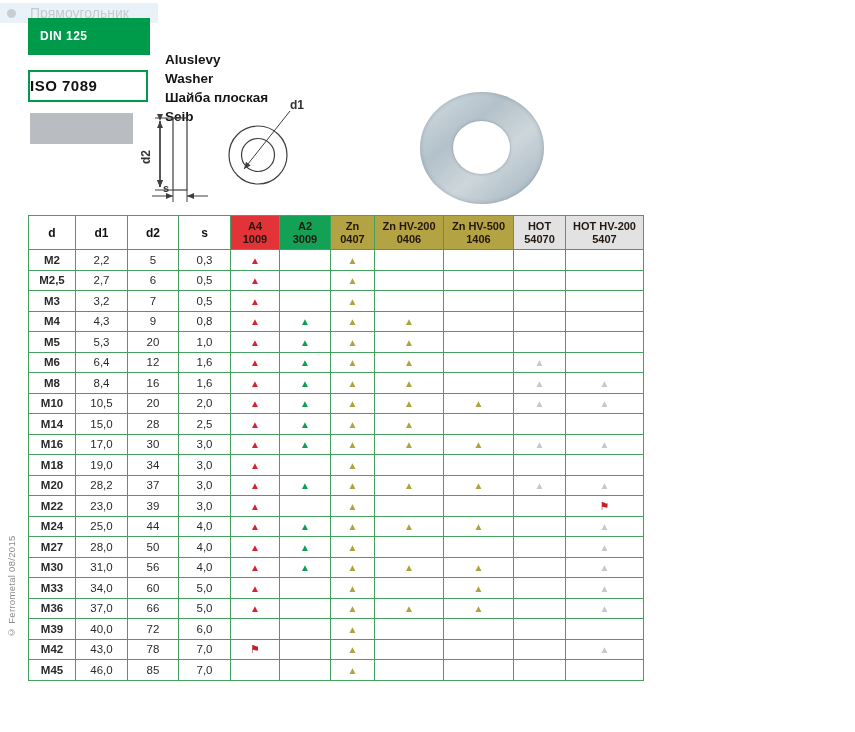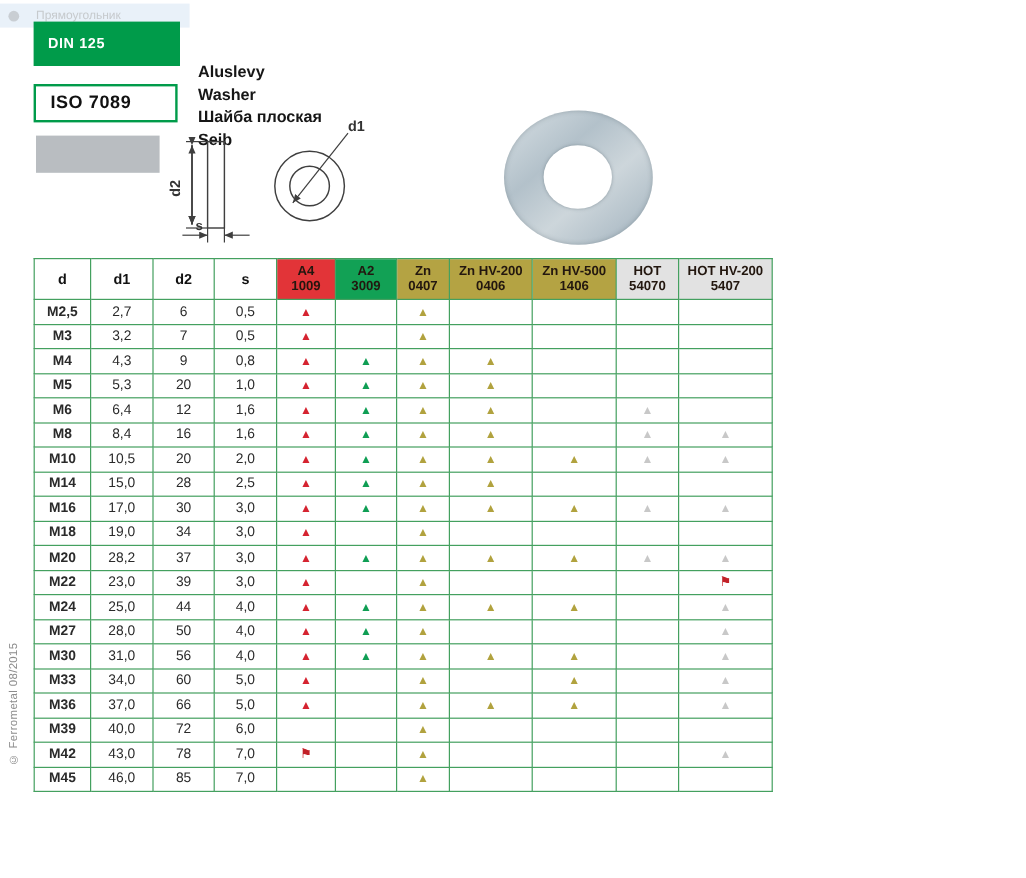--- a/index.html
+++ b/index.html
@@ -3,29 +3,29 @@
 <meta charset="utf-8">
 <style>
   html,body{margin:0;padding:0;background:#fff;}
   #page{position:relative;width:855px;height:732px;background:#fff;overflow:hidden;
         font-family:"Liberation Sans",sans-serif;}
 
   
   #annot{position:absolute;left:0;top:3px;width:158px;height:20px;background:#e9f1f9;
          display:flex;align-items:center;}
   #annot-dot{width:9px;height:9px;border-radius:50%;background:#c9ced3;margin-left:7px;}
-  #annot-label{margin-left:14px;font-size:10px;color:#c6cacd;white-space:nowrap;}
+  #annot-label{margin-left:14px;font-size:14px;color:#c6cacd;white-space:nowrap;}
 
   
   #din-box{position:absolute;left:28px;top:18px;width:122px;height:37px;background:#009b4a;
            color:#fff;font-weight:bold;font-size:12px;line-height:37px;padding-left:12px;
            box-sizing:border-box;letter-spacing:.5px;}
   #iso-box{position:absolute;left:28px;top:70px;width:120px;height:32px;background:#fff;
            border:2px solid #009b4a;box-sizing:border-box;color:#111;font-weight:bold;
-           font-size:15px;line-height:28px;padding-left:12px;letter-spacing:.5px;}
+           font-size:15px;line-height:28px;padding-left:0;letter-spacing:.5px;}
   #titles{position:absolute;left:165px;top:22px;color:#161616;font-weight:bold;
           font-size:13.5px;line-height:19px;margin-top:28px;}
   #grey-rect{position:absolute;left:30px;top:113px;width:103px;height:31px;background:#b9bdc1;}
 
   
   #drawing{position:absolute;left:140px;top:95px;}
   #drawing text{font-family:"Liberation Sans",sans-serif;font-weight:bold;fill:#333;}
 
   
   #washer{position:absolute;left:420px;top:92px;width:124px;height:112px;border-radius:50%;
@@ -159,20 +159,33 @@
             <div>54070</div>
           </th>
           <th class="fin th-grey">
             <div>HOT HV-200</div>
             <div>5407</div>
           </th>
         </tr>
     </thead>
     <tbody id="tbody">
         <tr>
+          <td class="dcol">M2</td>
+          <td>2,2</td>
+          <td>5</td>
+          <td>0,3</td>
+          <td><span class="tri tri-red">▲</span></td>
+          <td></td>
+          <td><span class="tri tri-olive">▲</span></td>
+          <td></td>
+          <td></td>
+          <td></td>
+          <td></td>
+        </tr>
+        <tr>
           <td class="dcol">M2,5</td>
           <td>2,7</td>
           <td>6</td>
           <td>0,5</td>
           <td><span class="tri tri-red">▲</span></td>
           <td></td>
           <td><span class="tri tri-olive">▲</span></td>
           <td></td>
           <td></td>
           <td></td>

